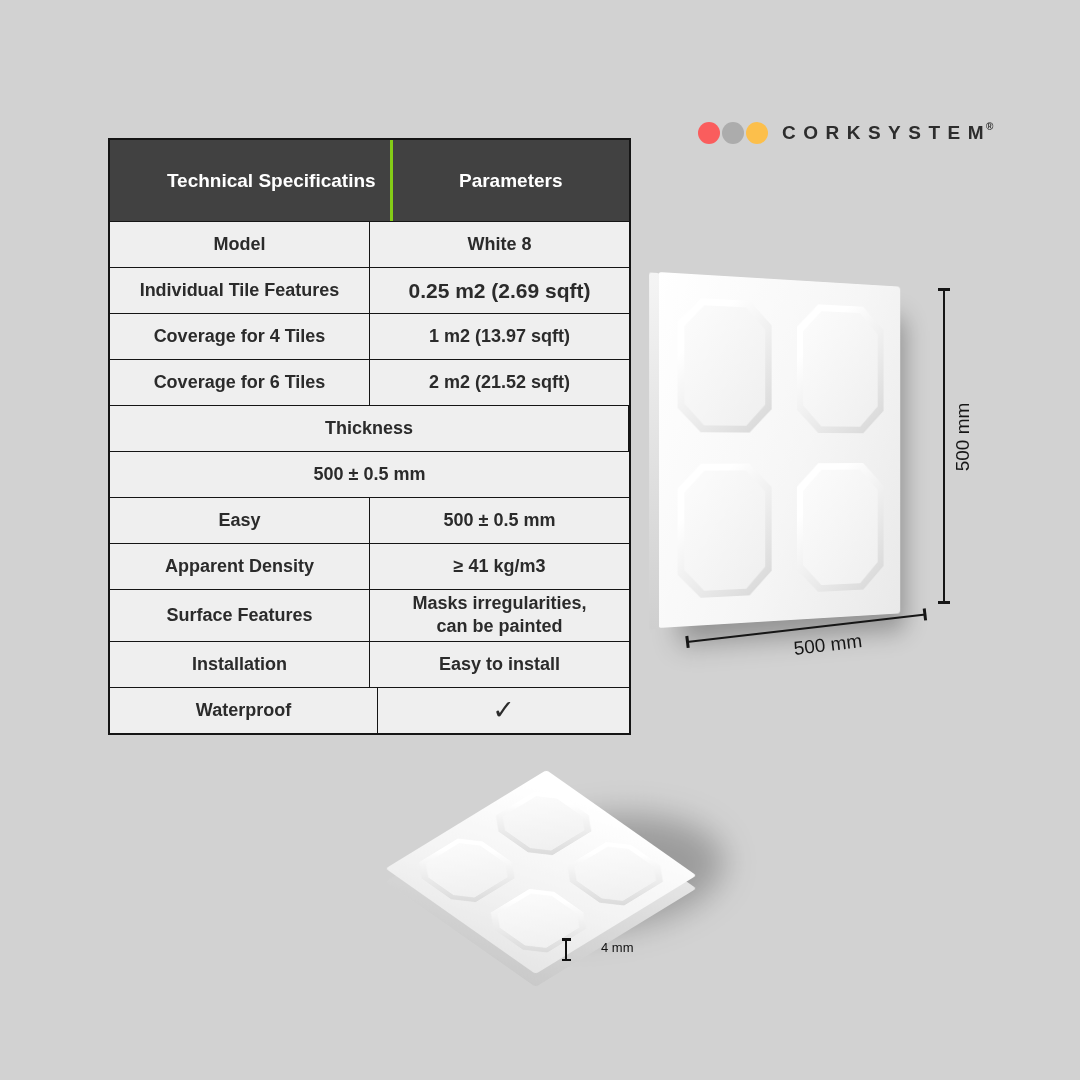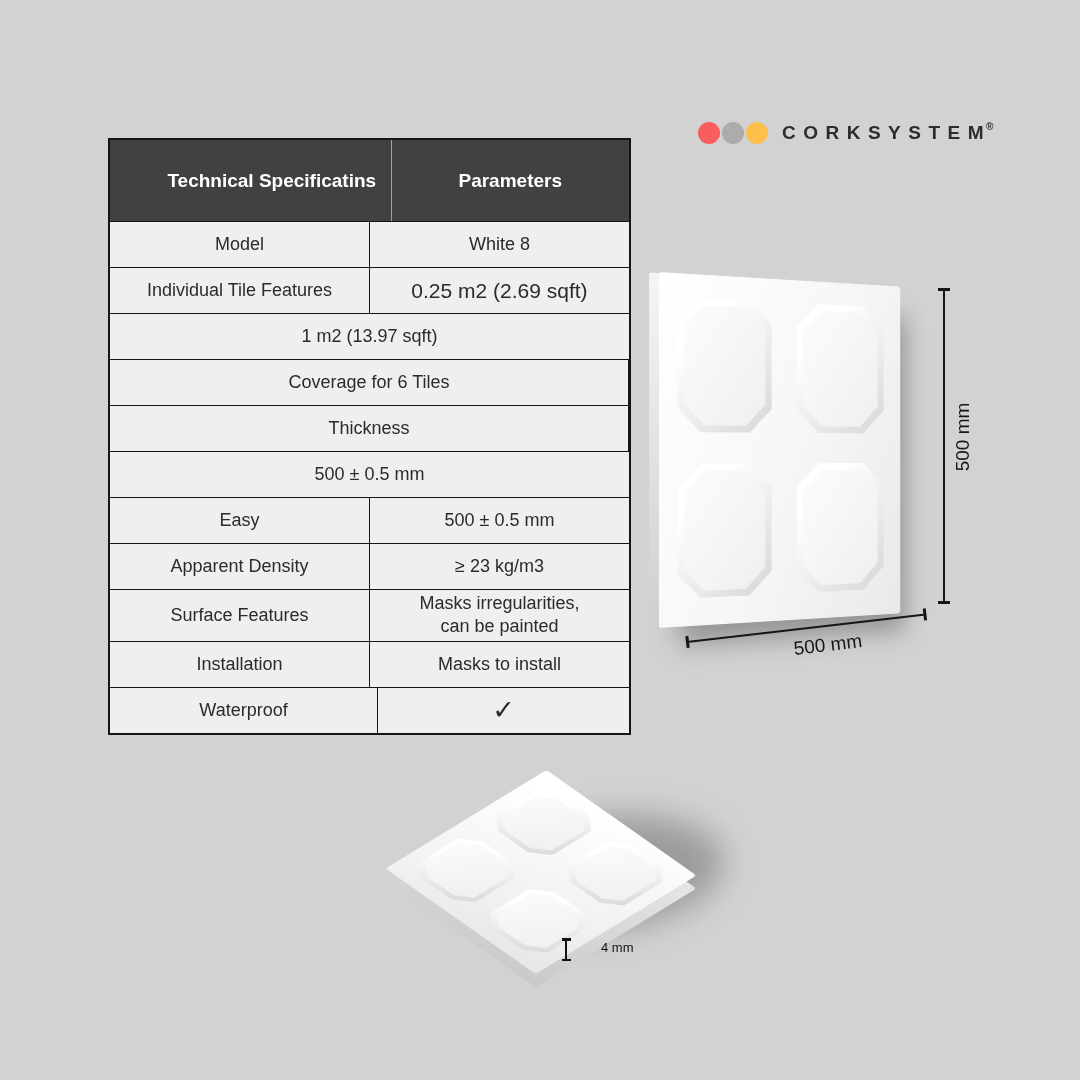--- a/index.html
+++ b/index.html
@@ -15,25 +15,25 @@
   .reg { font-size:10px; letter-spacing:0; vertical-align:9px; margin-left:-5px; }
 
   
   .spec-table {
     position:absolute; left:108px; top:138px; width:523px;
     border:2px solid #151515; box-sizing:border-box; background:#efefef;
   }
   .thead { display:flex; height:81px; background:#414141; }
   .th { flex:1; display:flex; align-items:center; justify-content:center;
         color:#ffffff; font-weight:700; font-size:19px; }
-  .th:first-child { border-right:1px solid #84cc16;padding-left:43px; }
+  .th:first-child { border-right:3px solid #84cc16;padding-left:43px; }
   .row { display:flex; background:#efefef; border-top:1px solid #151515; min-height:45px; }
   .cell { flex:1; display:flex; align-items:center; justify-content:center; text-align:center;
           font-size:18px; padding:2px 10px; box-sizing:border-box; line-height:1.3;
-          white-space:pre-line; }
+          white-space:pre-line;font-weight:bold; }
   .cell.label { border-right:1px solid #151515; }
   .row.small-value .cell.value { font-size:21px; }
   .row.check .cell.value { font-size:27px; font-weight:400; padding:2px; }
 
   
   .tile-main { position:absolute; left:658px; top:272px; width:268px; height:356px; }
   .tile-main .face {
     position:absolute; inset:0; transform-origin:left center;
     transform: perspective(520px) rotateY(10deg);
     background: linear-gradient(112deg,#ffffff 0%,#f6f6f6 55%,#e9e9e9 100%);
@@ -123,54 +123,56 @@
     <div class="cell label">Model</div>
     <div class="cell value">White 8</div>
   </div>
 
   <div class="row small-value">
     <div class="cell label">Individual Tile Features</div>
     <div class="cell value">0.25 m2 (2.69 sqft)</div>
   </div>
 
   <div class="row">
+    <div class="cell label">Coverage for 4 Tiles</div>
     <div class="cell value">1 m2 (13.97 sqft)</div>
   </div>
 
   <div class="row">
     <div class="cell label">Coverage for 6 Tiles</div>
+    <div class="cell value">2 m2 (21.52 sqft)</div>
   </div>
 
   <div class="row">
     <div class="cell label">Thickness</div>
   </div>
 
   <div class="row">
     <div class="cell value">500 ± 0.5 mm</div>
   </div>
 
   <div class="row">
     <div class="cell label">Easy</div>
     <div class="cell value">500 ± 0.5 mm</div>
   </div>
 
   <div class="row">
     <div class="cell label">Apparent Density</div>
-    <div class="cell value">≥ 23 kg/m3</div>
+    <div class="cell value">≥ 41 kg/m3</div>
   </div>
 
   <div class="row">
     <div class="cell label">Surface Features</div>
     <div class="cell value">Masks irregularities,
 can be painted</div>
   </div>
 
   <div class="row">
     <div class="cell label">Installation</div>
-    <div class="cell value">Masks to install</div>
+    <div class="cell value">Easy to install</div>
   </div>
 
   <div class="row check">
     <div class="cell label">Waterproof</div>
     <div class="cell value">✓</div>
   </div>
 </div>
   </div>
 
   <div class="tile-main">

